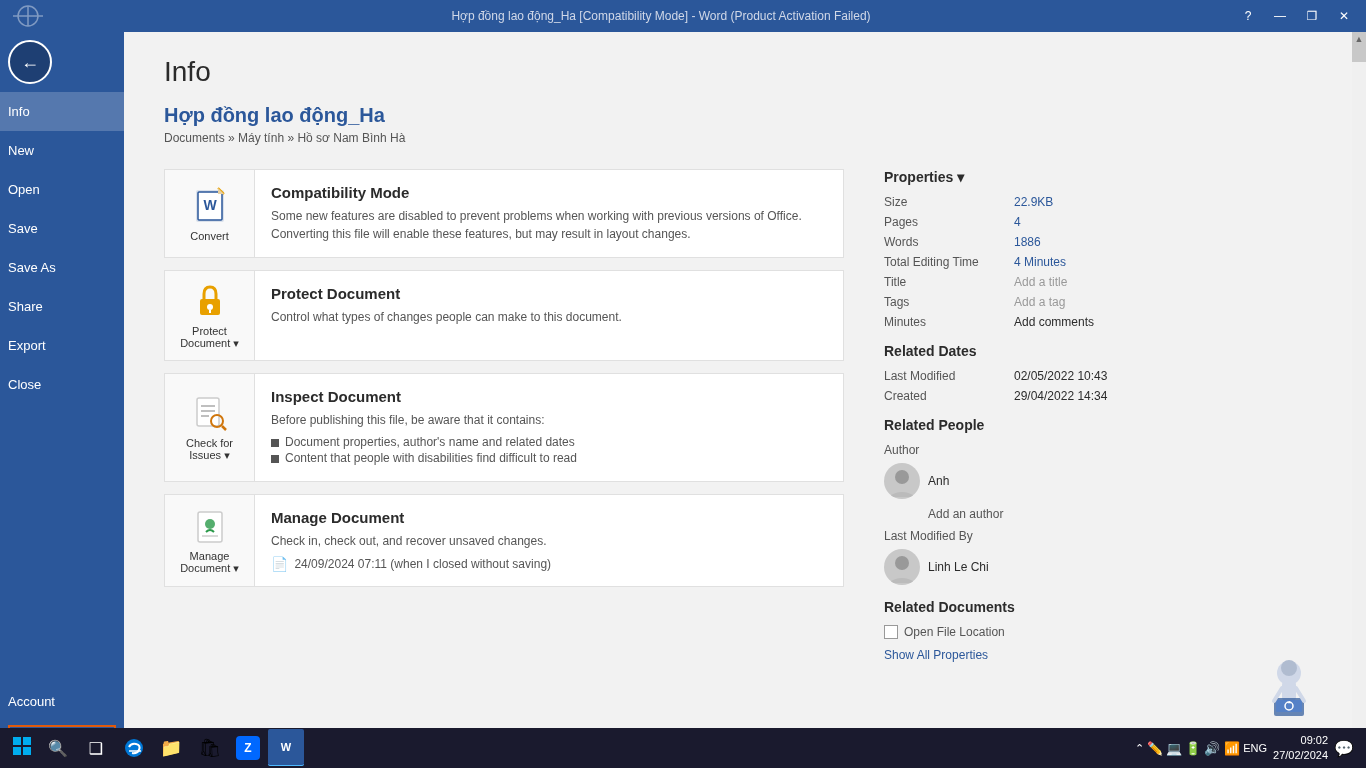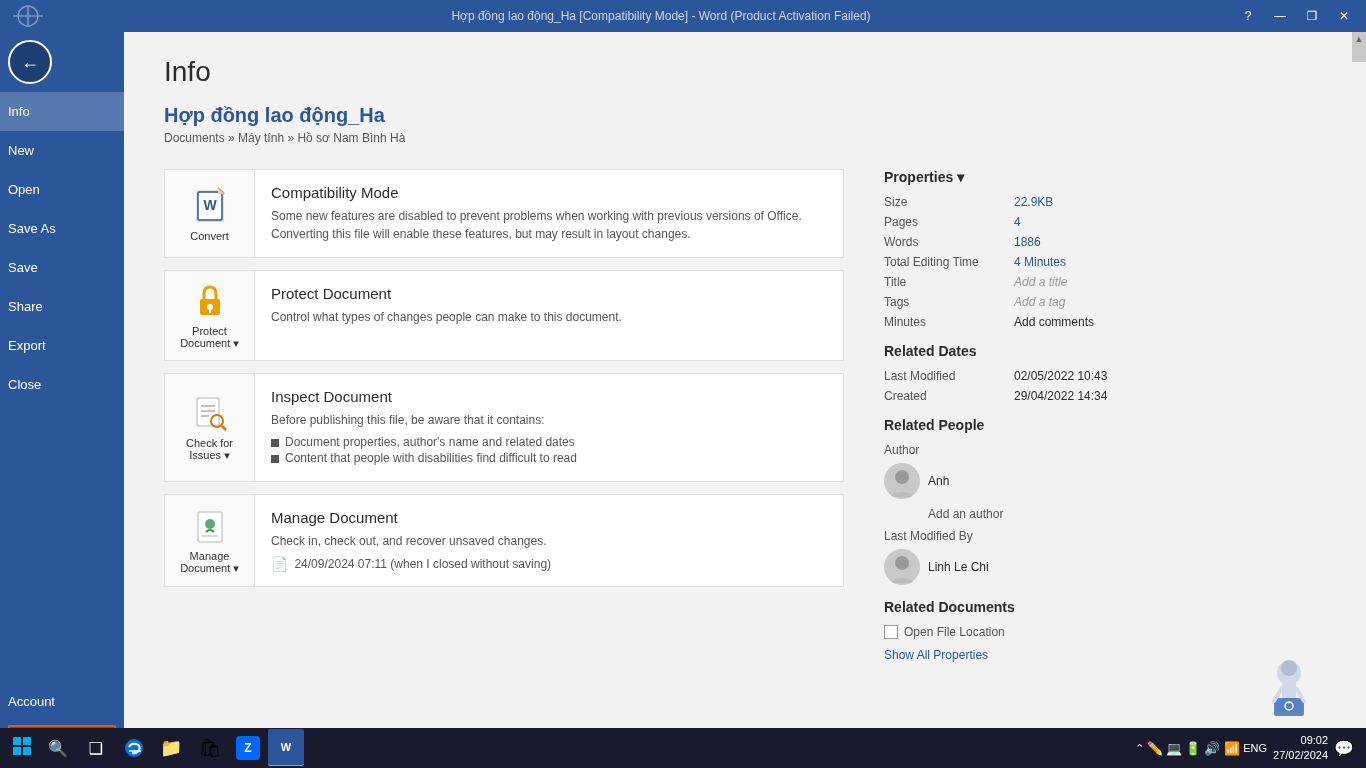--- a/index.html
+++ b/index.html
@@ -163,21 +163,21 @@
       font-size: 11px;
       color: #333;
       text-align: center;
     }
     .info-text-box {
       flex: 1;
       padding: 14px 16px;
     }
     .info-section-title {
       font-size: 15px;
-      font-weight: 400;
+      font-weight: 700;
       color: #2b2b2b;
       margin-bottom: 6px;
     }
     .info-section-desc {
       font-size: 12px;
       color: #555;
       line-height: 1.5;
     }
     .info-section-bullets {
       margin-top: 6px;
@@ -216,21 +216,21 @@
     }
     .prop-label {
       width: 130px;
       color: #555;
       flex-shrink: 0;
     }
     .prop-value {
       color: #2b579a;
     }
     .prop-value.black { color: #2b2b2b; }
-    .prop-value.gray { color: #999; font-style: italic; }
+    .prop-value.gray { color: #999; }
 
     .section-divider {
       margin: 14px 0 10px 0;
       font-size: 14px;
       font-weight: 600;
       color: #2b2b2b;
     }
 
     .avatar-row {
       display: flex;
@@ -345,24 +345,24 @@
       <div class="sidebar-item active">
         <span>Info</span>
       </div>
       <div class="sidebar-item">
         <span>New</span>
       </div>
       <div class="sidebar-item">
         <span>Open</span>
       </div>
       <div class="sidebar-item">
+        <span>Save</span>
+      </div>
+      <div class="sidebar-item">
         <span>Save As</span>
-      </div>
-      <div class="sidebar-item">
-        <span>Save</span>
       </div>
       <div class="sidebar-item">
         <span>Share</span>
       </div>
       <div class="sidebar-item">
         <span>Export</span>
       </div>
       <div class="sidebar-item">
         <span>Close</span>
       </div>

